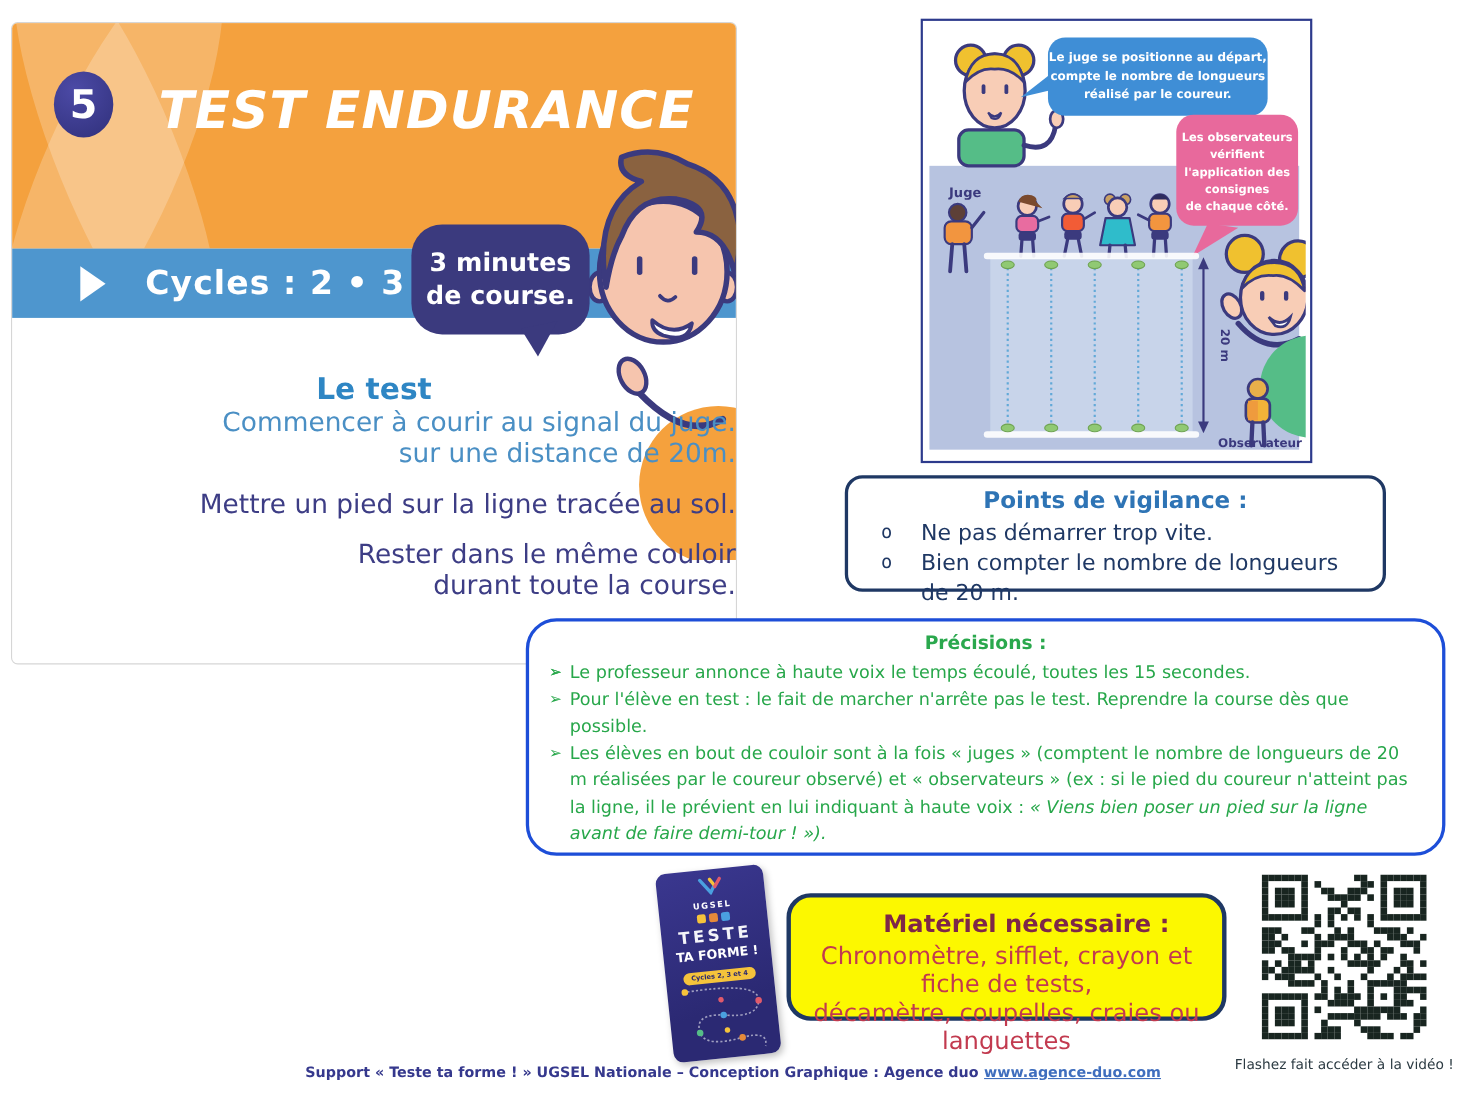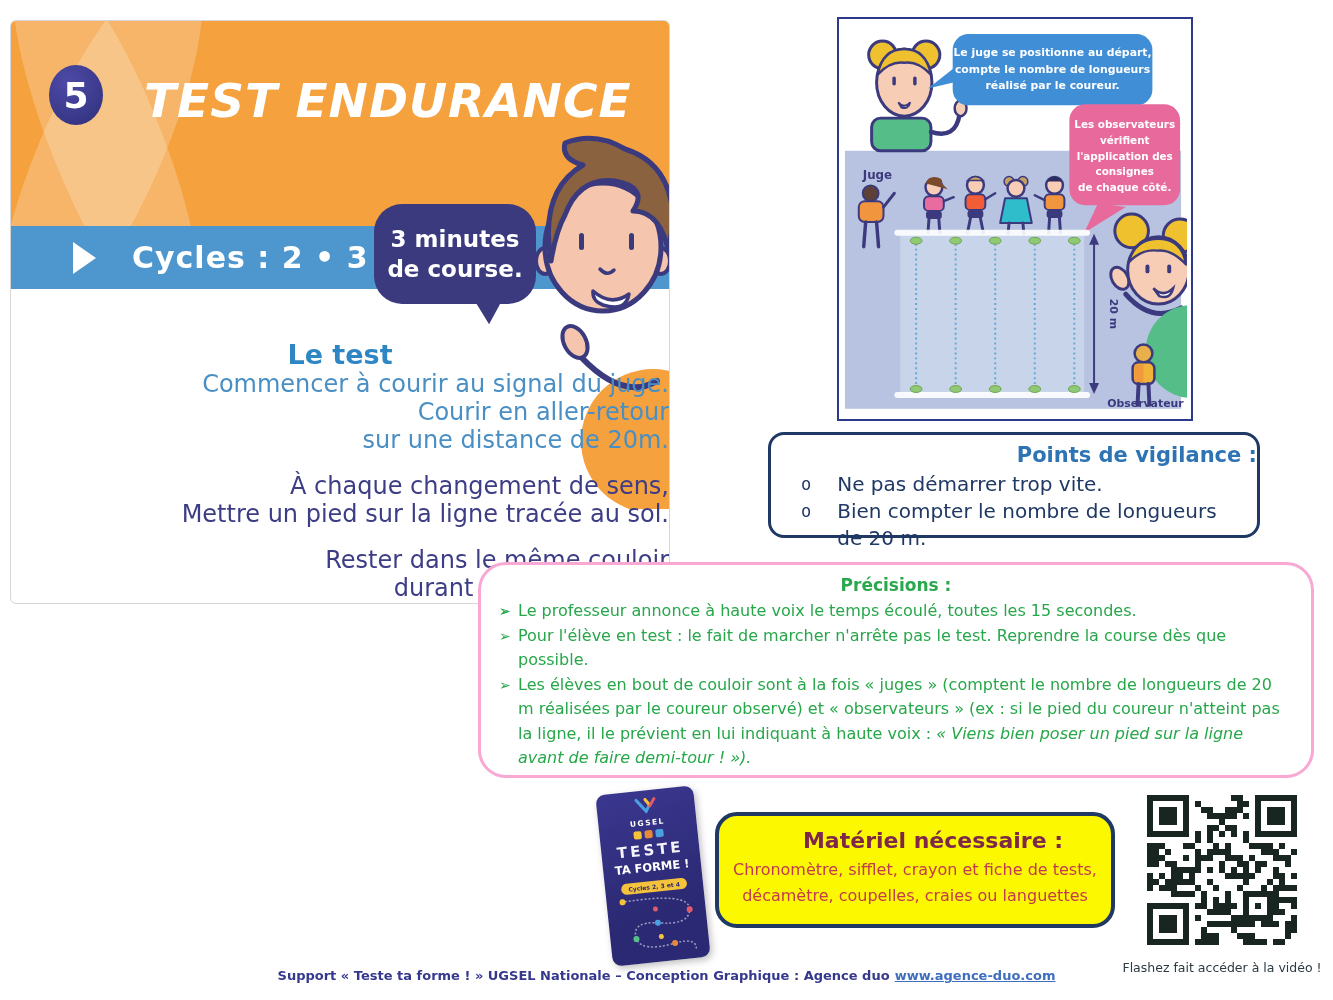--- a/index.html
+++ b/index.html
@@ -28,37 +28,37 @@
   .para.dark{color:#3d3d85;}
 
   
   #illustration{left:837px;top:17px;width:352px;height:400px;background:#ffffff;border:2px solid #2d3a8c;}
   #illustration svg{display:block;}
   .bubble-text{font-family:"DejaVu Sans",sans-serif;font-weight:bold;fill:#ffffff;}
   .ill-label{font-family:"DejaVu Sans",sans-serif;font-weight:bold;fill:#3b3a7e;}
 
   
   #vigilance{left:768px;top:432px;width:492px;height:106px;background:#ffffff;border:3px solid #1f3864;border-radius:16px;box-sizing:border-box;}
-  #vigilance .v-title{text-align:right;font-size:21px;font-weight:bold;color:#2e74b5;margin-top:8px;}
+  #vigilance .v-title{text-align:center;font-size:21px;font-weight:bold;color:#2e74b5;margin-top:8px;}
   #vigilance ul{list-style:none;margin:4px 0 0 0;padding:0 10px 0 22px;}
   #vigilance li{display:flex;font-size:20px;color:#1f3864;line-height:27px;}
   #vigilance .o-bullet{font-family:"DejaVu Sans Mono",monospace;font-size:17px;margin-right:26px;margin-left:8px;}
 
   
-  #precisions{left:478px;top:562px;width:836px;height:216px;background:#ffffff;border:3px solid #f9a8d4;border-radius:28px;box-sizing:border-box;z-index:6;}
+  #precisions{left:478px;top:562px;width:836px;height:216px;background:#ffffff;border:3px solid #1d4ed8;border-radius:28px;box-sizing:border-box;z-index:6;}
   #precisions .p-title{text-align:center;font-size:17px;font-weight:bold;color:#2aa84d;margin-top:10px;}
   #precisions ul{list-style:none;margin:4px 0 0 0;padding:0 22px 0 20px;}
   #precisions li{position:relative;font-size:16px;color:#27a74a;line-height:24.5px;padding-left:17px;}
   #precisions .g-arrow{position:absolute;left:-2px;top:0;font-size:14px;color:#27a74a;}
   #precisions .italic{font-style:italic;}
 
   
   #materiel{left:715px;top:812px;width:400px;height:116px;background:#fcf800;border:4px solid #1f3864;border-radius:22px;box-sizing:border-box;text-align:center;z-index:5;}
   #materiel .m-title{font-size:22px;font-weight:bold;color:#7e2748;margin-top:12px;padding-left:36px;}
-  #materiel .m-body{font-size:16px;color:#c23a4f;line-height:26px;margin-top:4px;}
+  #materiel .m-body{font-size:22px;color:#c23a4f;line-height:26px;margin-top:4px;}
 
   
   #flyer{left:604px;top:790px;width:98px;height:172px;transform:rotate(-6deg);background:linear-gradient(165deg,#3a378f 0%,#2b2973 70%);border-radius:9px;box-shadow:2px 3px 7px rgba(0,0,0,0.25);text-align:center;color:#fff;overflow:hidden;}
   #flyer .f-brand{font-size:7.5px;font-weight:bold;letter-spacing:1.5px;margin-top:1px;}
   #flyer .f-icons{margin-top:3px;display:flex;justify-content:center;gap:3px;}
   #flyer .f-icons span{width:8px;height:8px;border-radius:2px;display:inline-block;}
   #flyer .f-t1{font-size:15px;font-weight:bold;letter-spacing:3px;color:rgba(255,255,255,0.95);margin-top:3px;}
   #flyer .f-t2{font-size:11.5px;font-weight:bold;margin-top:1px;}
   #flyer .f-badge{display:inline-block;background:#f5c33b;color:#2a2870;font-size:6px;font-weight:bold;padding:2px 7px;border-radius:6px;margin-top:3px;}
 
@@ -100,25 +100,23 @@
     <rect x="76" y="104" width="5" height="17" rx="2.5" fill="#3b3a7e"></rect>
     <rect x="126" y="104" width="5" height="17" rx="2.5" fill="#3b3a7e"></rect>
     <path d="M97,140 q7,8 14,1" stroke="#3b3a7e" stroke-width="3.5" fill="none" stroke-linecap="round"></path>
     <path d="M90,162 q18,16 36,3 q-3,18 -26,11 q-11,-4 -10,-14 z" fill="#ffffff" stroke="#3b3a7e" stroke-width="3.5" stroke-linejoin="round"></path>
   </svg>
 
   <div class="test-block">
     <div class="test-heading">Le test</div>
     <div class="para light">
       <div>Commencer à courir au signal du juge.</div>
-      <div>Courir en aller-retour</div>
       <div>sur une distance de 20m.</div>
     </div>
     <div class="para dark">
-      <div>À chaque changement de sens,</div>
       <div>Mettre un pied sur la ligne tracée au sol.</div>
     </div>
     <div class="para dark">
       <div>Rester dans le même couloir</div>
       <div>durant toute la course.</div>
     </div>
   </div>
 </div>
 
 <div id="illustration" class="abs">

